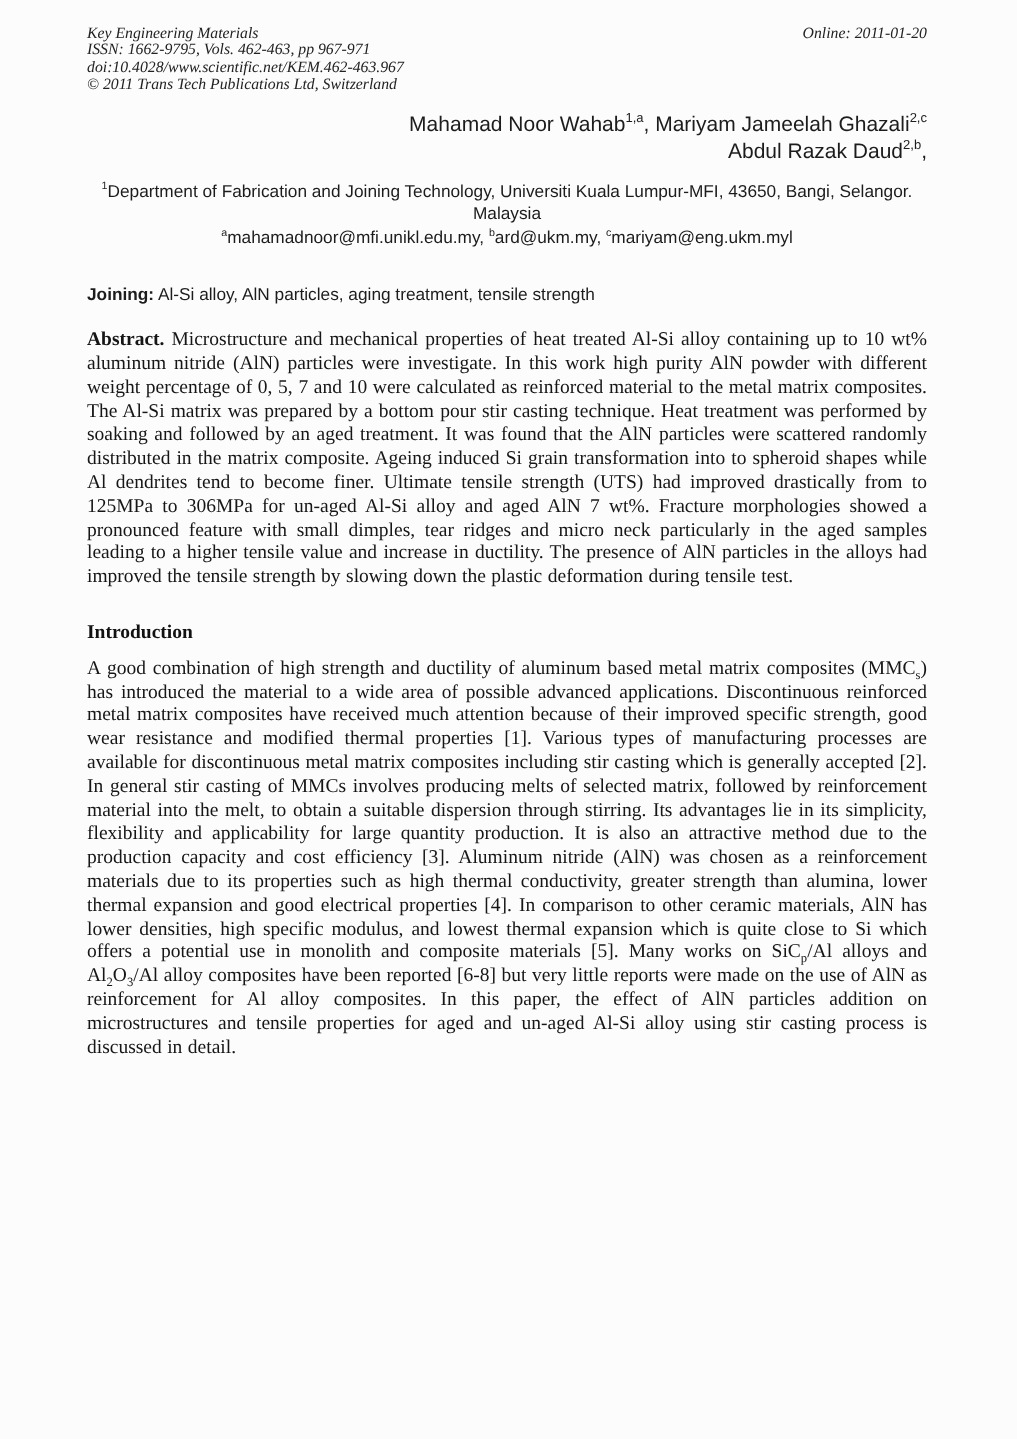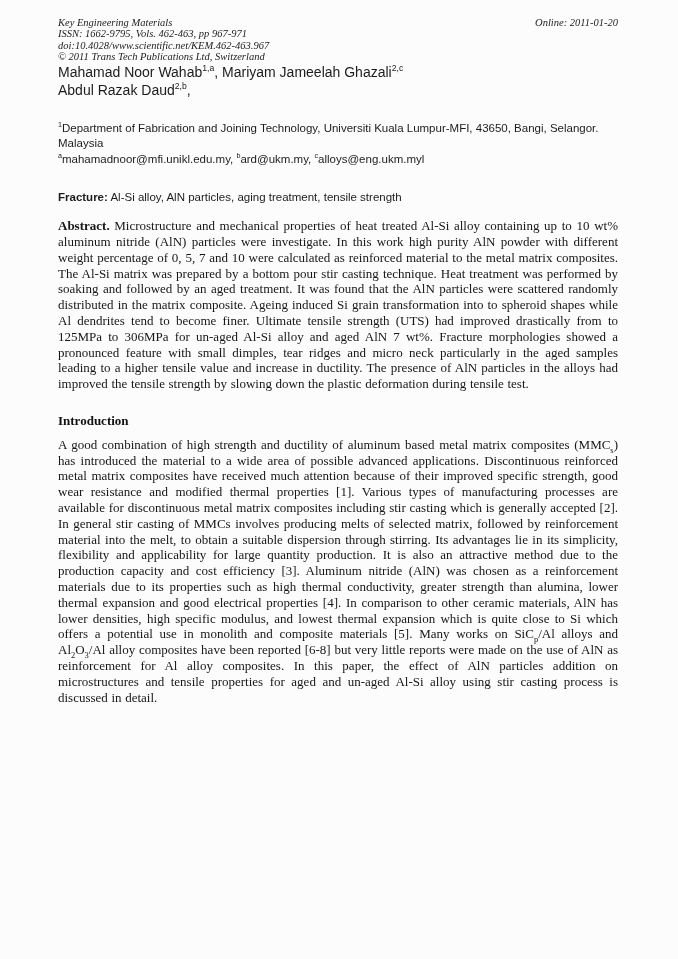--- a/index.html
+++ b/index.html
@@ -33,42 +33,43 @@
   .paper-title {
     margin: 31px 0 0 0;
     font-family: "Liberation Sans", sans-serif;
     font-weight: bold;
     font-size: 15.5px;
     line-height: 20px;
     text-align: center;
     color: #111;
   }
   .authors {
+    margin-top: 10px;
     font-family: "Liberation Sans", sans-serif;
     font-size: 14px;
     line-height: 18px;
-    text-align: left;
+    text-align: right;
     color: #1c1c1c;
   }
   sup {
     font-size: 62%;
     vertical-align: super;
     line-height: 0;
   }
   sub {
     font-size: 65%;
     vertical-align: sub;
     line-height: 0;
   }
   .affiliations {
-    margin-top: 22px;
+    margin-top: 12px;
     font-family: "Liberation Sans", sans-serif;
     font-size: 11.5px;
     line-height: 15.5px;
-    text-align: left;
+    text-align: center;
     color: #1c1c1c;
   }
   .keywords {
     margin: 23px 0 0 0;
     font-family: "Liberation Sans", sans-serif;
     font-size: 11.5px;
     line-height: 15px;
     color: #1c1c1c;
   }
   .kw-label { font-weight: bold; }
@@ -106,24 +107,24 @@
   </header>
 
 
   <div class="authors">
     <div><span>Mahamad Noor Wahab</span><sup>1,a</sup><span>, </span><span>Mariyam Jameelah Ghazali</span><sup>2,c</sup></div>
     <div><span>Abdul Razak Daud</span><sup>2,b</sup><span>,</span></div>
   </div>
 
   <div class="affiliations">
     <div><sup>1</sup><span>Department of Fabrication and Joining Technology, Universiti Kuala Lumpur-MFI, 43650, Bangi, Selangor. Malaysia</span></div>
-    <div><sup>a</sup><span>mahamadnoor@mfi.unikl.edu.my</span><span>, </span><sup>b</sup><span>ard@ukm.my</span><span>, </span><sup>c</sup><span>alloys@eng.ukm.myl</span></div>
+    <div><sup>a</sup><span>mahamadnoor@mfi.unikl.edu.my</span><span>, </span><sup>b</sup><span>ard@ukm.my</span><span>, </span><sup>c</sup><span>mariyam@eng.ukm.myl</span></div>
   </div>
 
-  <p class="keywords"><span class="kw-label">Fracture:</span><span> Al-Si alloy, AlN particles, aging treatment, tensile strength</span></p>
+  <p class="keywords"><span class="kw-label">Joining:</span><span> Al-Si alloy, AlN particles, aging treatment, tensile strength</span></p>
 
   <p class="body-text"><span class="bold-label">Abstract.</span><span> Microstructure and mechanical properties of heat treated Al-Si alloy containing up to 10 wt% aluminum nitride (AlN) particles were investigate. In this work high purity AlN powder with different weight percentage of  0, 5, 7 and 10 were calculated as reinforced material to the metal matrix composites. The Al-Si matrix was prepared by a bottom pour stir casting technique. Heat treatment was performed by soaking and followed by an aged treatment. It was found that the AlN particles were scattered randomly distributed in the matrix composite. Ageing induced Si grain transformation into to spheroid shapes while Al dendrites tend to become finer. Ultimate tensile strength (UTS) had improved drastically from to 125MPa to 306MPa for un-aged Al-Si alloy and aged AlN 7 wt%. Fracture morphologies showed a pronounced feature with small dimples, tear ridges and micro neck particularly in the aged samples leading to a higher tensile value and increase in ductility. The presence of AlN particles in the alloys had improved the tensile strength by slowing down the plastic deformation during tensile test.</span></p>
 
   <h2 class="section-heading">Introduction</h2>
 
   <p class="body-text intro-paragraph"><span>A good combination of high strength and ductility of aluminum based metal matrix composites (MMC</span><sub>s</sub><span>) has introduced the material to a wide area of possible advanced applications. Discontinuous reinforced metal matrix composites have received much attention because of their improved specific strength, good wear resistance and modified thermal properties [1]. Various types of manufacturing processes are available for discontinuous metal matrix composites including stir casting which is generally accepted [2]. In general stir casting of MMCs involves producing melts of selected matrix, followed by reinforcement material into the melt, to obtain a suitable dispersion through stirring. Its advantages lie in its simplicity, flexibility and applicability for large quantity production. It is also an attractive method due to the production capacity and cost efficiency [3]. Aluminum nitride (AlN) was chosen as a reinforcement materials due to its properties such as high thermal conductivity, greater strength than alumina, lower thermal expansion and good electrical properties [4]. In comparison to other ceramic materials, AlN has lower densities, high specific modulus, and lowest thermal expansion which is quite close to Si which offers a potential use in monolith and composite materials [5]. Many works on SiC</span><sub>p</sub><span>/Al alloys and Al</span><sub>2</sub><span>O</span><sub>3</sub><span>/Al alloy composites have been reported [6-8] but very little reports were made on the use of AlN as reinforcement for Al alloy composites. In this paper, the effect of AlN particles addition on microstructures and tensile properties for aged and un-aged Al-Si alloy using stir casting process is discussed in detail.</span></p>
 
 </div>
 
 </body></html>

